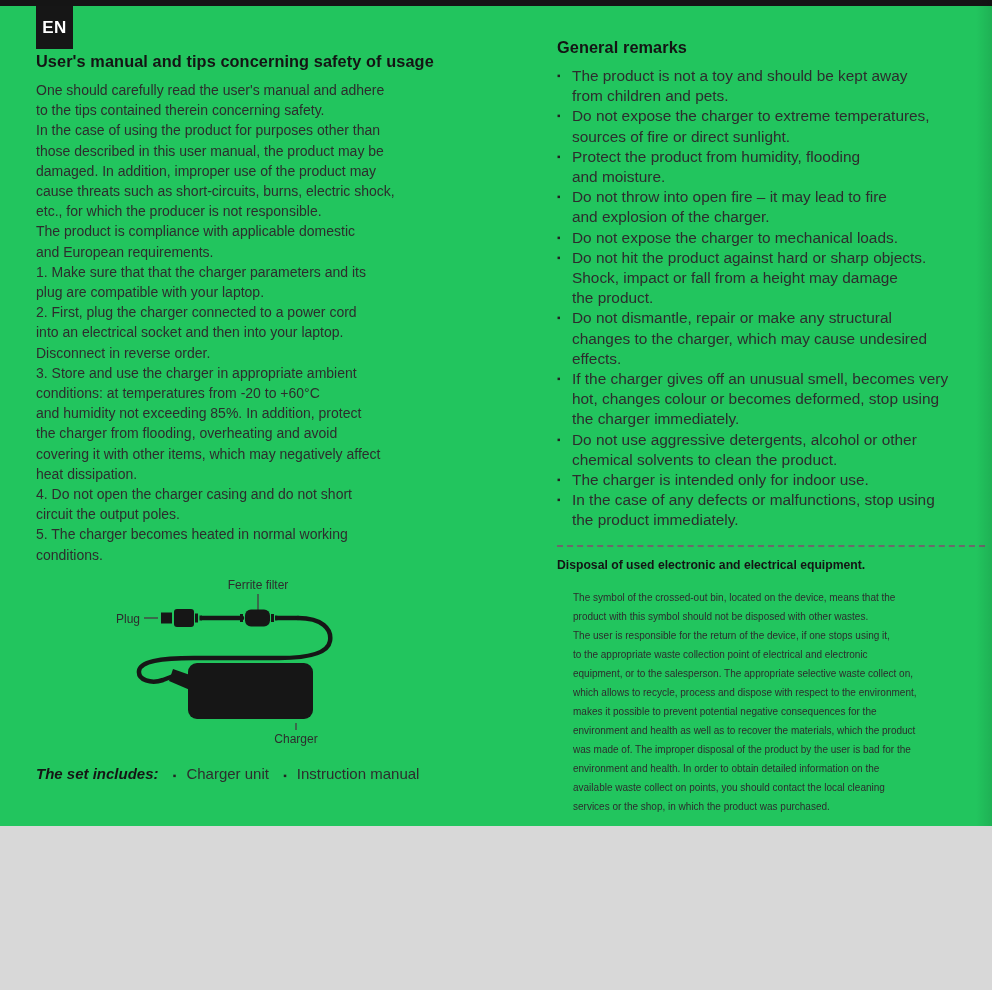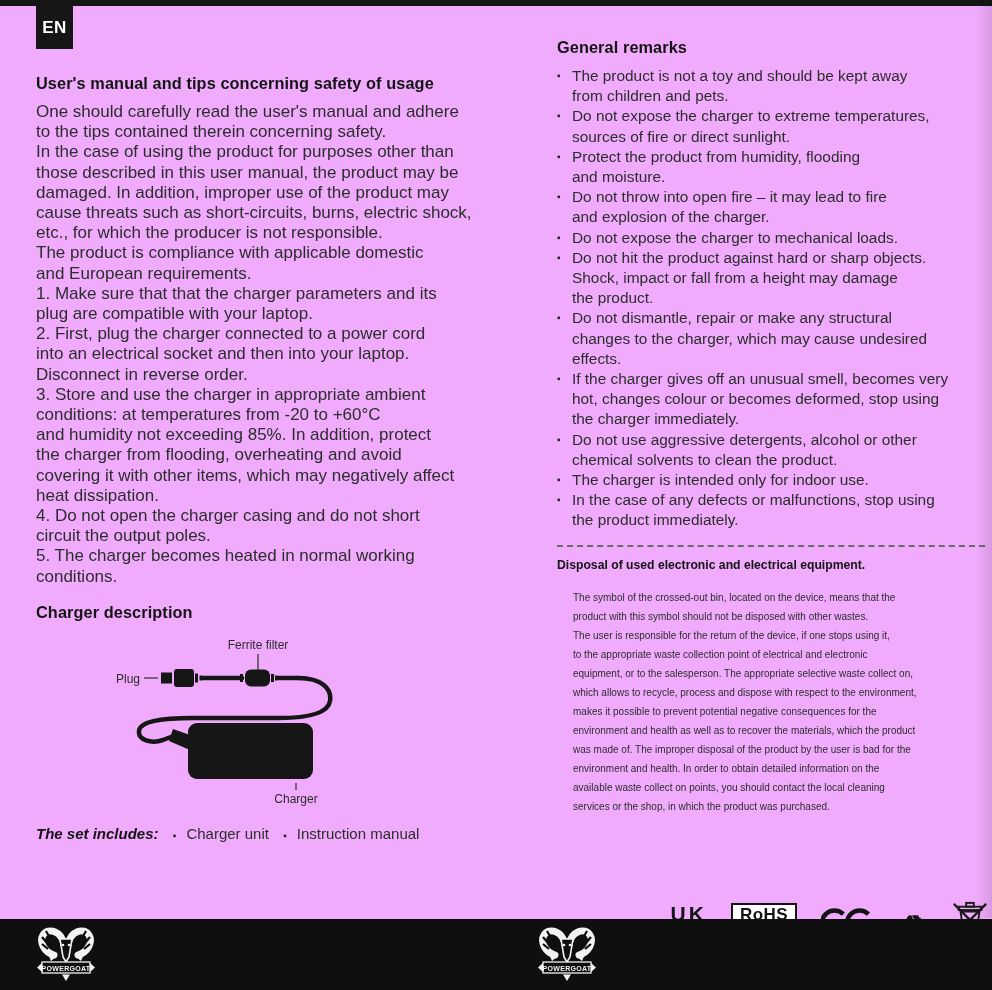--- a/index.html
+++ b/index.html
@@ -1,32 +1,32 @@
 <!DOCTYPE html>
 <html><head>
 <meta charset="utf-8">
 <style>
   html,body{margin:0;padding:0;background:#d8d8d8;}
   .page{
-    position:relative;width:992px;height:990px;background:#f0abfc;overflow:hidden;
+    position:relative;width:992px;height:826px;background:#22c55e;overflow:hidden;
     font-family:"Liberation Sans",sans-serif;color:#2d2d2d;
   }
   .page::after{content:"";position:absolute;top:0;right:0;width:16px;height:918px;
     background:linear-gradient(to right,rgba(0,0,0,0),rgba(0,0,0,0.10));pointer-events:none;}
   .top-strip{position:absolute;top:0;left:0;right:0;height:6px;background:#151515;}
   .en-badge{position:absolute;left:36px;top:6px;width:37px;height:43px;background:#161616;
     color:#fff;display:flex;align-items:center;justify-content:center;
     font-weight:bold;font-size:17px;letter-spacing:0.5px;}
   .col{position:absolute;}
-  .col.left{left:36px;top:74px;width:463px;}
+  .col.left{left:36px;top:52px;width:463px;}
   .col.right{left:557px;top:38px;width:432px;}
   h2{font-size:16.3px;font-weight:bold;color:#141414;margin:0 0 9px 0;letter-spacing:0.1px;}
   h2.mt{margin-top:16px;}
   h3{font-size:12.2px;font-weight:bold;color:#141414;margin:0 0 7px 0;}
-  .body{font-size:17px;line-height:20.2px;margin:0;white-space:pre-line;}
+  .body{font-size:14px;line-height:20.2px;margin:0;white-space:pre-line;}
   .small{font-size:10px;line-height:19px;margin:16px;white-space:pre-line;}
   ul.remarks{list-style:none;margin:0;padding:0;font-size:15.4px;line-height:20.2px;}
   ul.remarks li{display:grid;grid-template-columns:15px 1fr;}
   .blt{font-size:10px;line-height:20.2px;color:#222;}
   li .pre{white-space:pre-line;}
   .dashes{margin:14px 0 11px 0;border-top:2px dashed #6a6a6a;height:0;width:428px;}
   .diagram{display:block;margin-top:6px;}
   .diagram text{font-size:12px;fill:#2d2d2d;}
   .set-line{margin:12px 0 0 0;font-size:15px;}
   .set-line .b{font-weight:bold;color:#141414;font-style:italic;}
@@ -71,21 +71,20 @@
 conditions: at temperatures from -20 to +60°C
 and humidity not exceeding 85%. In addition, protect
 the charger from flooding, overheating and avoid
 covering it with other items, which may negatively affect
 heat dissipation.
 4. Do not open the charger casing and do not short
 circuit the output poles.
 5. The charger becomes heated in normal working
 conditions.</p>
 
-    <h2 class="mt">Charger description</h2>
 
     <svg class="diagram" width="462" height="182" viewBox="0 0 462 182">
       <text x="222" y="18" text-anchor="middle">Ferrite filter</text>
       <line x1="222" y1="23" x2="222" y2="39" stroke="#444" stroke-width="1.4"></line>
       <text x="104" y="51.5" text-anchor="end">Plug</text>
       <line x1="108" y1="47" x2="122" y2="47" stroke="#444" stroke-width="1.4"></line>
       <g fill="#161616">
         <rect x="125" y="41.5" width="11" height="11"></rect>
         <rect x="138" y="38" width="20" height="18" rx="3"></rect>
         <rect x="159" y="42.5" width="3" height="9"></rect>

